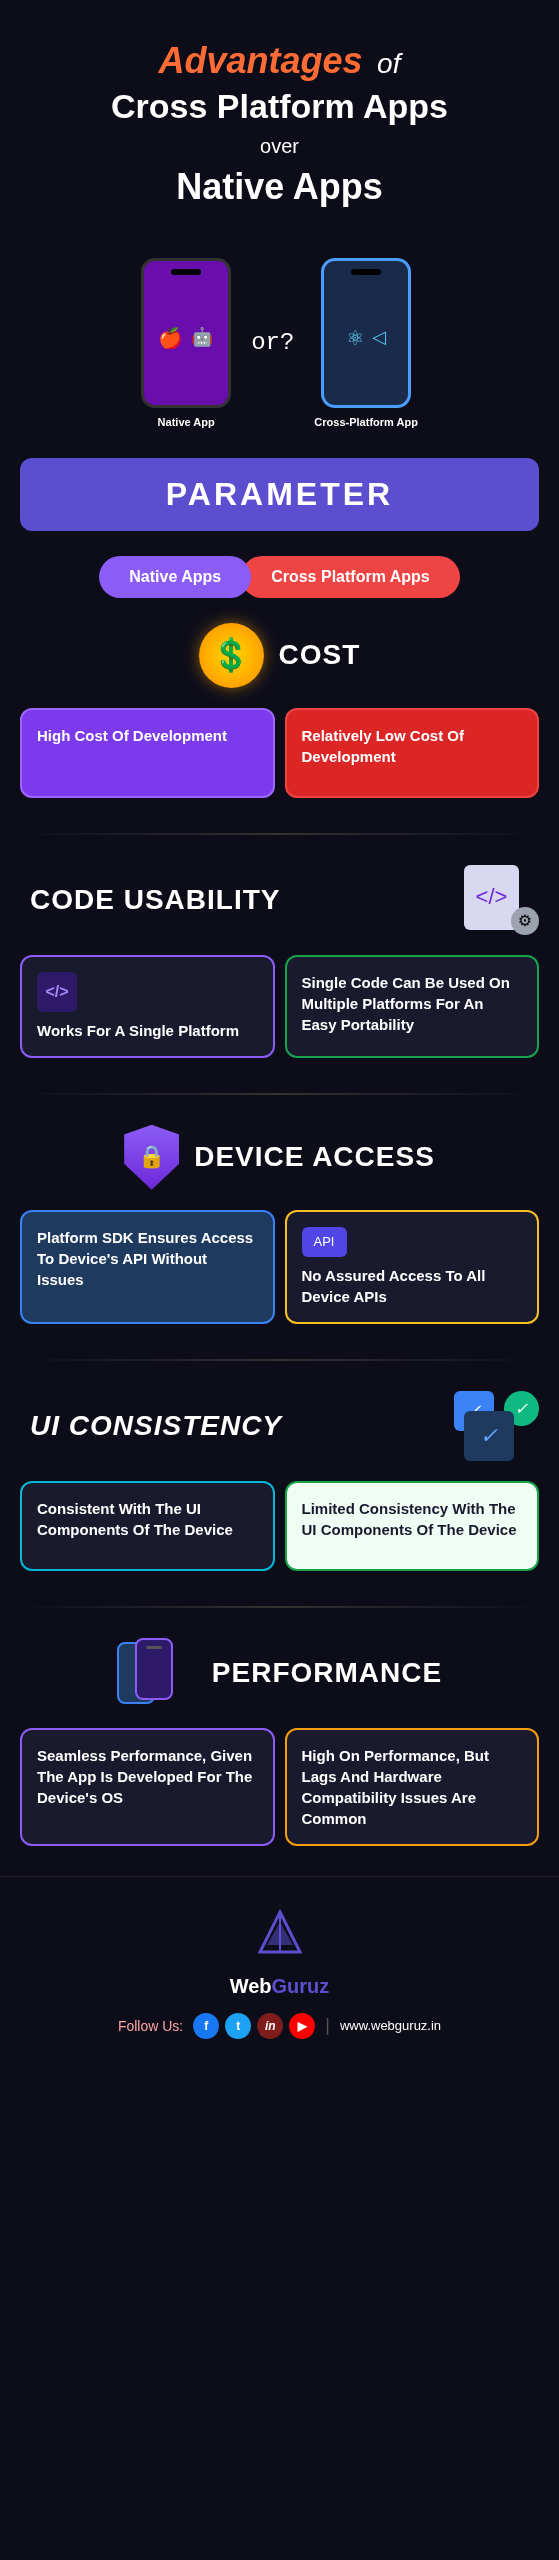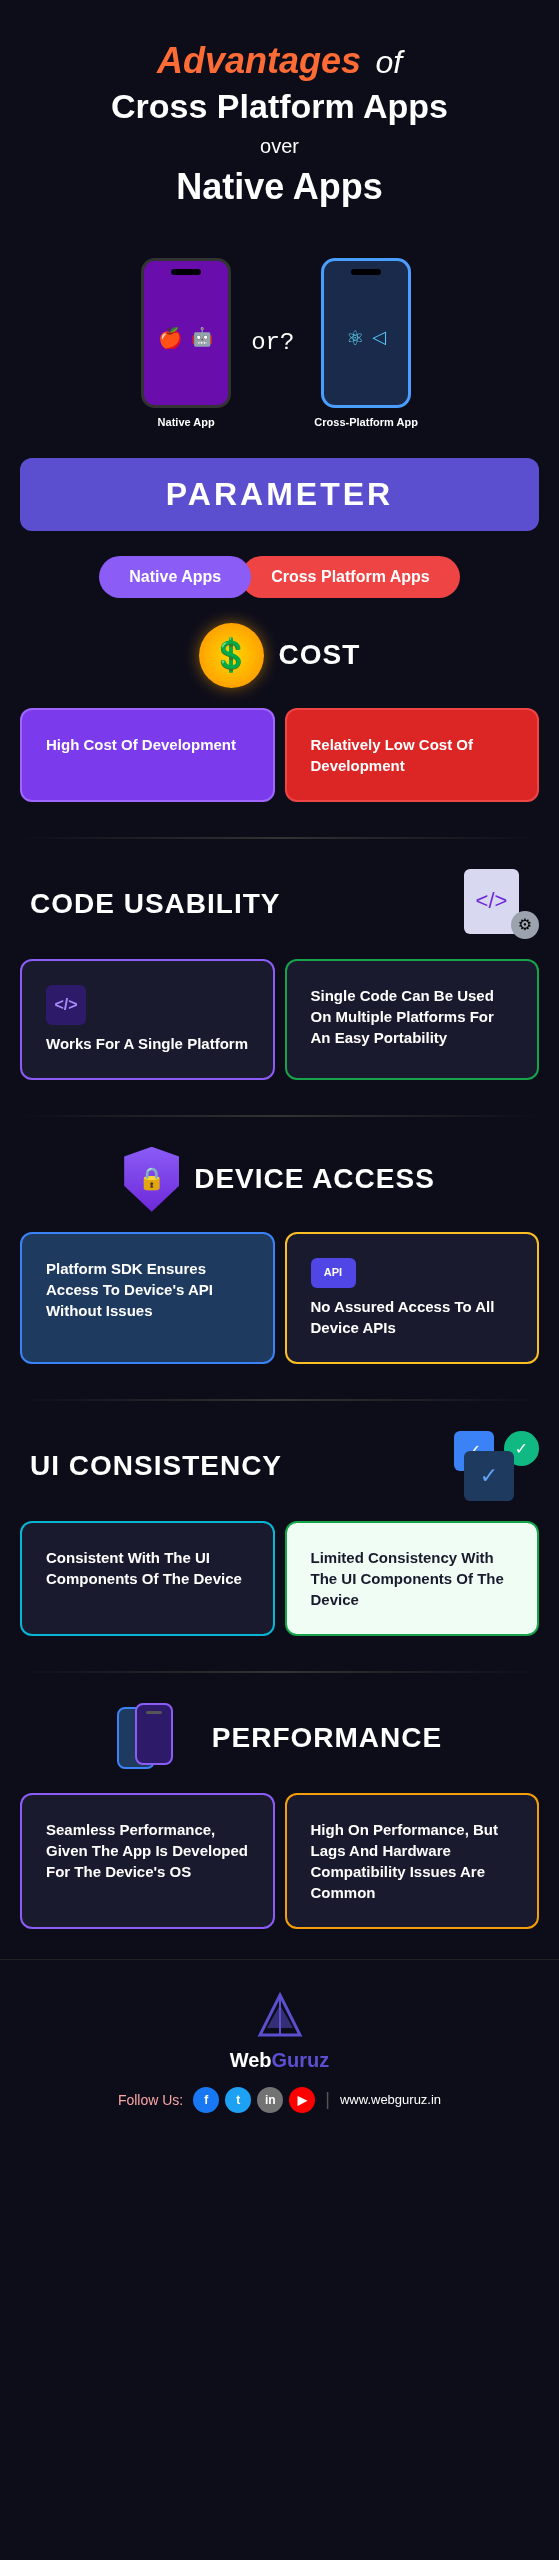--- a/index.html
+++ b/index.html
@@ -24,21 +24,21 @@
       background: #0d0d1a;
     }
     .header-title-top {
       font-size: 36px;
       font-weight: 900;
       color: #ff6b35;
       font-style: italic;
       display: inline;
     }
     .header-title-of {
-      font-size: 32px;
+      font-size: 28px;
       font-weight: 400;
       color: #ffffff;
       font-style: italic;
       display: inline;
       margin-left: 10px;
     }
     .header-line2 {
       font-size: 34px;
       font-weight: 700;
       color: #ffffff;
@@ -181,21 +181,21 @@
 
     
     .comparison-row {
       display: flex;
       gap: 10px;
       padding: 5px 0 15px;
     }
     .card {
       flex: 1;
       border-radius: 12px;
-      padding: 24px;
+      padding: 15px;
       font-size: 15px;
       font-weight: 700;
       line-height: 1.4;
       color: #ffffff;
       min-height: 90px;
     }
     .card-native-purple {
       background: #7c3aed;
       border: 2px solid #9f67ff;
     }
@@ -260,21 +260,21 @@
     .footer {
       background: #0d0d1a;
       padding: 30px 20px 20px;
       text-align: center;
       border-top: 1px solid #222;
     }
     .footer-logo {
       display: flex;
       flex-direction: column;
       align-items: center;
-      gap: 9px;
+      gap: 18px;
       margin-bottom: 15px;
     }
     .footer-social {
       display: flex;
       align-items: center;
       justify-content: center;
       gap: 10px;
       margin-top: 10px;
     }
     .follow-text {
@@ -291,21 +291,21 @@
       border-radius: 50%;
       display: flex;
       align-items: center;
       justify-content: center;
       font-size: 12px;
       color: white;
       font-weight: 700;
     }
     .fb { background: #1877f2; }
     .tw { background: #1da1f2; }
-    .li { background: #737373; }
+    .li { background: #7f1d1d; font-style: italic; }
     .yt { background: #ff0000; }
     .divider-v {
       color: #555;
       font-size: 18px;
     }
     .website-text {
       color: #ffffff;
       font-size: 13px;
     }
 
@@ -428,31 +428,31 @@
       </div>
       <div class="section-title">DEVICE ACCESS</div>
     </div>
     <div class="comparison-row">
       <div class="card card-native-blue">
         <span class="card-label">Platform SDK Ensures Access To Device's API Without Issues</span>
       </div>
       <div class="card card-native-dark" style="border-color:#fbbf24;">
         
         <div style="width:45px;height:30px;background:#4f46e5;border-radius:6px;margin-bottom:8px;display:flex;align-items:center;justify-content:center;">
-          <span style="font-size:11px;color:white;font-weight:700;">API</span>
+          <span style="font-size:13px;color:white;font-weight:400;">API</span>
         </div>
         <span class="card-label">No Assured Access To All Device APIs</span>
       </div>
     </div>
   </div>
 
   <div class="section-divider"></div>
 
   <div class="section-wrapper">
-    <div class="section-header" style="justify-content:center;padding-left:10px;gap:15px;">
+    <div class="section-header" style="justify-content:center;padding-left:10px;gap:15px;font-style:italic;">
       <div style="flex:1;">
         <div class="section-title" style="text-align:left;">UI CONSISTENCY</div>
       </div>
       <div style="position:relative;width:90px;height:70px;">
 
         <div style="width:40px;height:40px;background:#3b82f6;border-radius:6px;position:absolute;top:0;left:5px;display:flex;align-items:center;justify-content:center;">
           <span style="font-size:18px;color:white;">✓</span>
         </div>
         <div style="width:35px;height:35px;background:#10b981;border-radius:50%;position:absolute;top:0;right:0;display:flex;align-items:center;justify-content:center;">
           <span style="font-size:16px;color:white;">✓</span>

